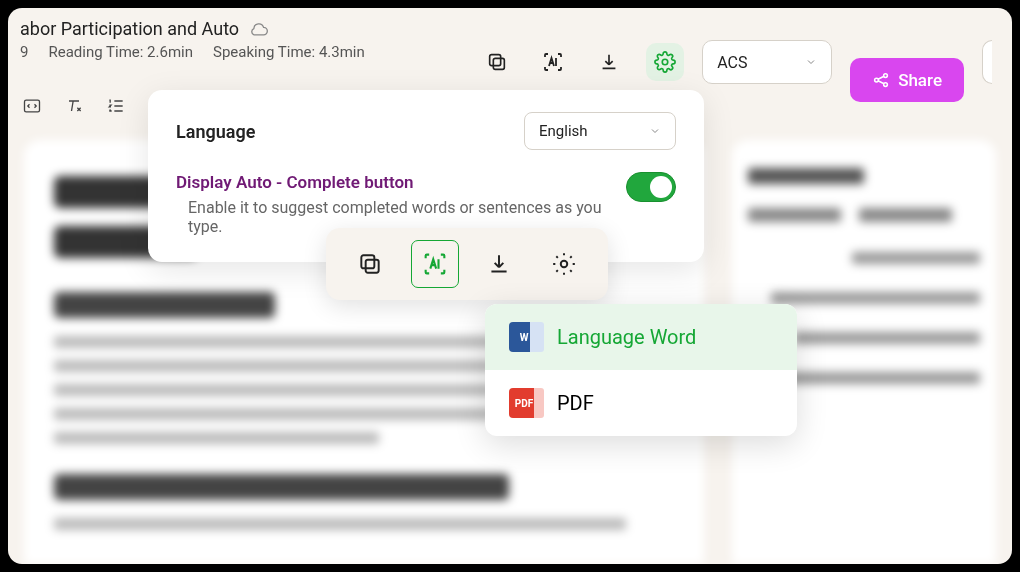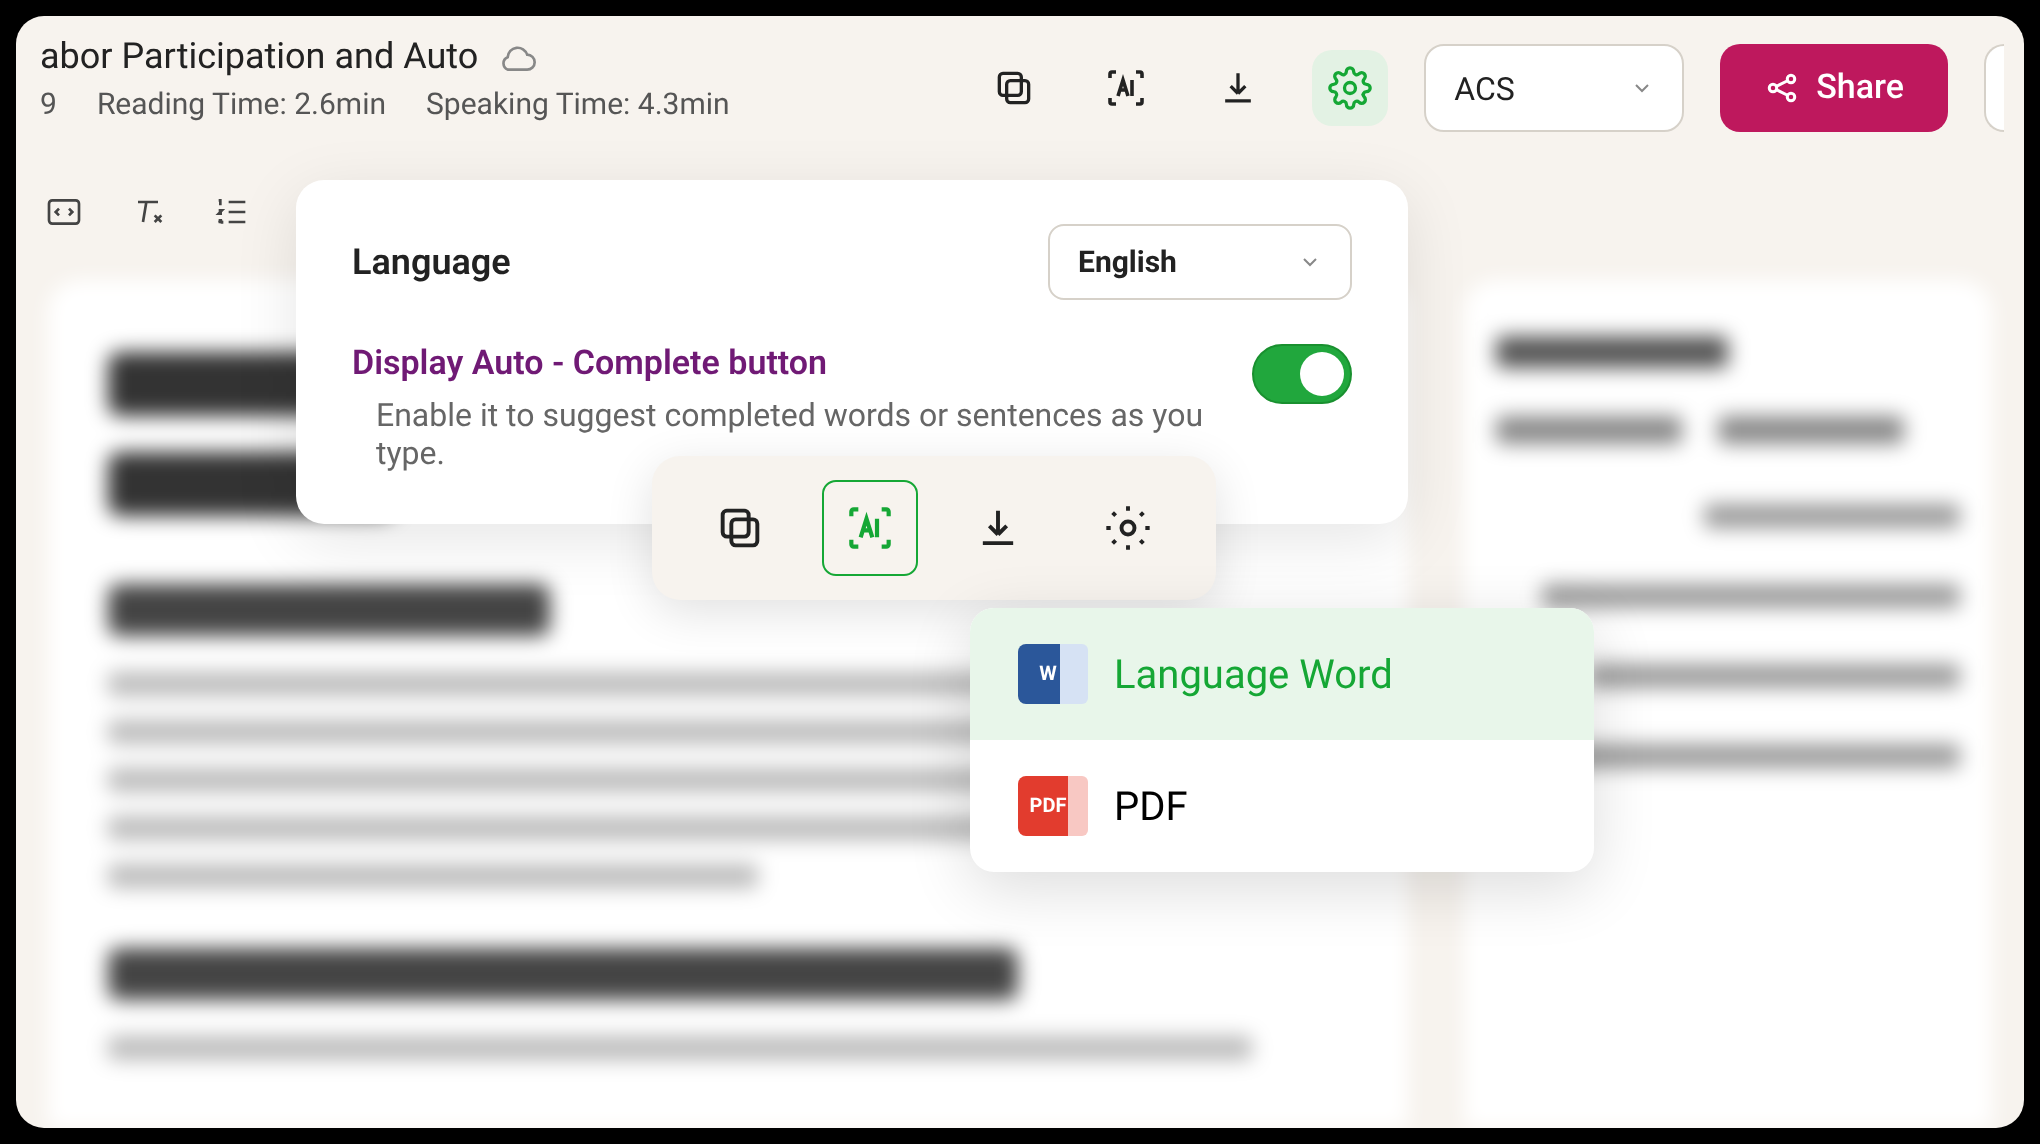--- a/index.html
+++ b/index.html
@@ -14,37 +14,37 @@
       align-items: flex-start;
       padding: 10px 18px 0 12px;
       position: relative;
     }
     .doc-meta { display: flex; flex-direction: column; gap: 4px; }
     .doc-title-row { display: flex; align-items: center; gap: 10px; }
     .doc-title { font-size: 18px; color: #222; font-weight: 400; }
     .cloud-icon { width: 20px; height: 20px; color: #888; }
     .meta-row { display: flex; gap: 20px; font-size: 15px; color: #555; white-space: nowrap; }
     .top-actions {
-      position: absolute; right: 10px; top: 14px;
+      position: absolute; right: 20px; top: 14px;
       display: flex; align-items: center; gap: 18px;
     }
     .top-icon {
       width: 38px; height: 38px; display: flex; align-items: center; justify-content: center;
       border-radius: 10px; cursor: pointer; color: #222;
     }
     .top-icon.active { background: #e3f2e4; color: #15a735; }
     .style-select {
       width: 130px; height: 44px; background: #fff; border: 1px solid #d6d1c9; border-radius: 10px;
       display: flex; align-items: center; justify-content: space-between; padding: 0 14px;
       font-size: 16px; color: #222; cursor: pointer;
     }
     .share-btn {
-      height: 44px; padding: 0 22px; background: #be185d; border-radius: 10px;
+      height: 44px; padding: 0 22px; background: #d946ef; border-radius: 10px;
       display: flex; align-items: center; gap: 8px; color: #fff; font-size: 17px;
-      cursor: pointer; font-weight: 500;
+      cursor: pointer; font-weight: 500; margin-top: 36px;
     }
     .right-edge-card { width:10px; height:44px; background:#fff; border:1px solid #d6d1c9; border-right:none; border-radius:10px 0 0 10px; }
 
     
     .format-row { height: 44px; display: flex; align-items: center; gap: 14px; padding-left: 10px; }
     .format-icon { width: 28px; height: 28px; display: flex; align-items: center; justify-content: center; color: #444; cursor: pointer; }
 
     
     .canvas {
       position: absolute; left: 16px; right: 16px; top: 132px; bottom: 0;
@@ -63,21 +63,21 @@
     .settings-pop {
       position: absolute; left: 140px; top: 82px; width: 556px; background: #fff;
       border-radius: 14px; box-shadow: 0 8px 32px rgba(0,0,0,0.10); padding: 22px 28px 26px;
       z-index: 20;
     }
     .sp-row1 { display: flex; align-items: center; justify-content: space-between; margin-bottom: 22px; gap: 12px; }
     .sp-row1 .lbl { font-size: 18px; font-weight: 600; color: #222; }
     .lang-select {
       width: 152px; height: 38px; border: 1px solid #d6d1c9; border-radius: 8px;
       display: flex; align-items: center; justify-content: space-between; padding: 0 14px;
-      font-size: 15px; color: #222; cursor: pointer; font-weight: bold;
+      font-size: 15px; color: #222; cursor: pointer;
     }
     .sp-row2 { display: flex; align-items: flex-start; justify-content: space-between; gap: 20px; }
     .sp-row2 .txt .t1 { font-size: 17px; font-weight: 600; color: #701a75; margin-bottom: 6px; }
     .sp-row2 .txt .t2 { font-size: 16px; color: #666; margin-left: 12px; }
     .toggle {
       width: 50px; height: 30px; background: #21a73d; border-radius: 999px; position: relative;
       cursor: pointer; flex-shrink: 0; border: 1px solid #19902f;
     }
     .toggle::after {
       content: ""; position: absolute; right: 3px; top: 3px; width: 22px; height: 22px;

